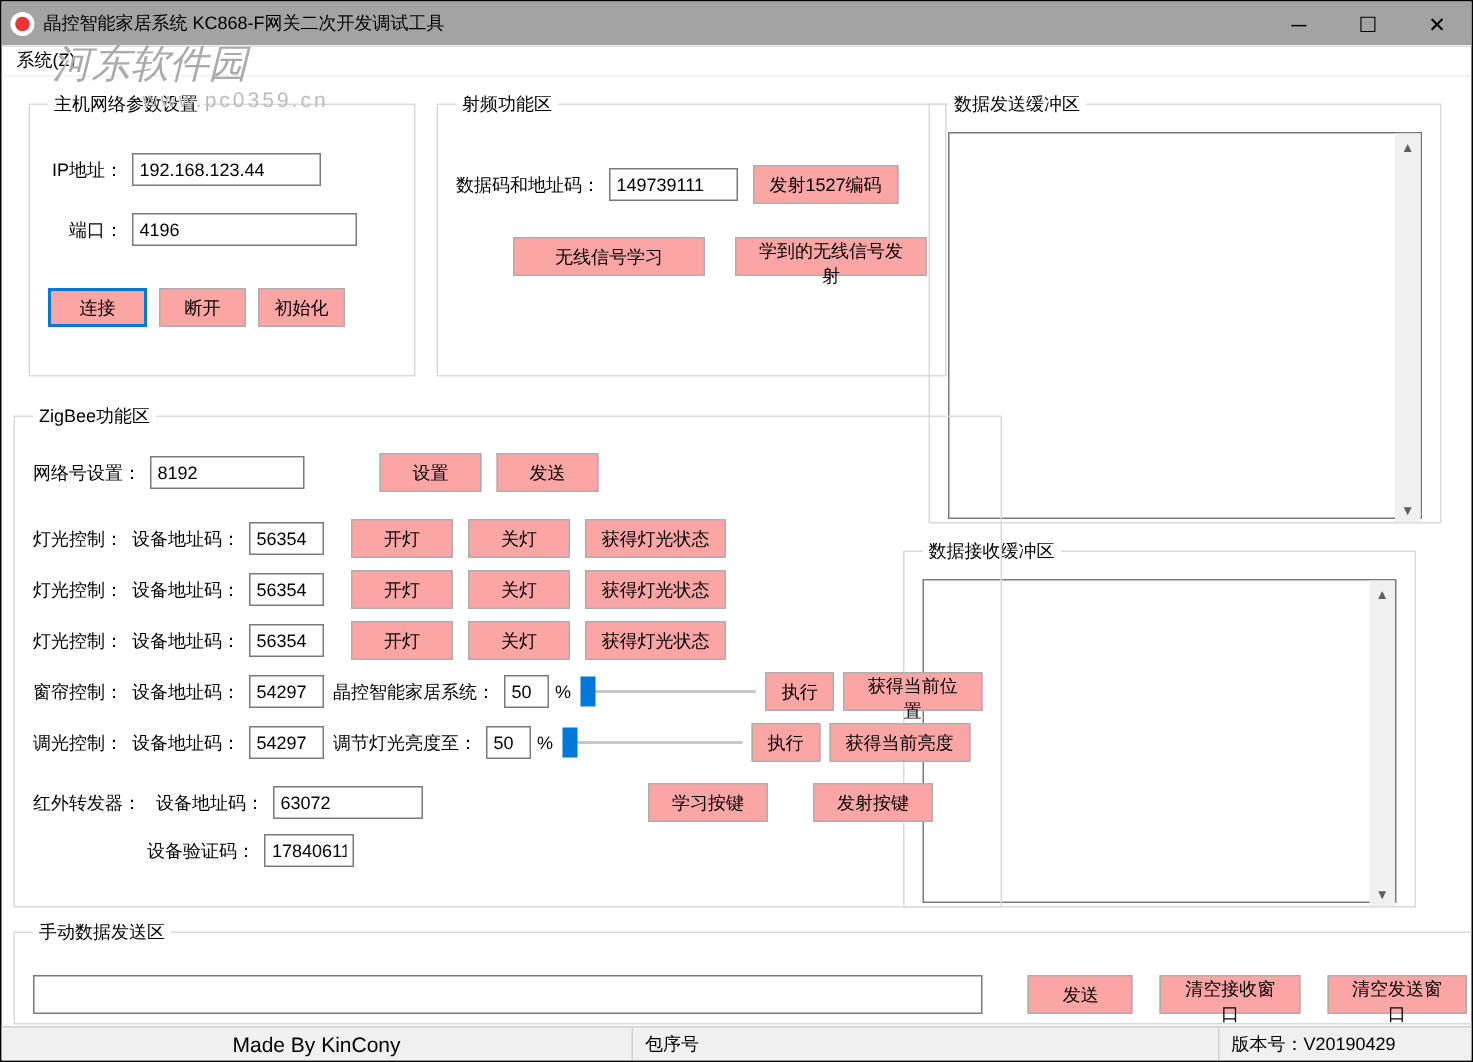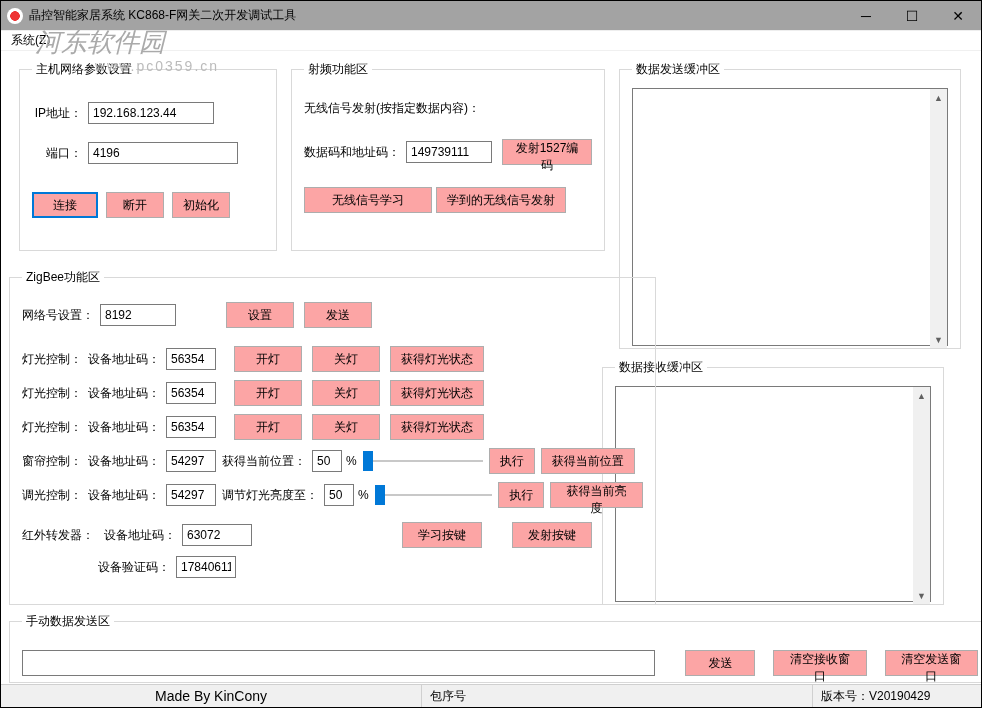--- a/index.html
+++ b/index.html
@@ -65,29 +65,26 @@
     </div>
     <div class="row" style="margin-top:28px;gap:8px;">
       <button class="primary" style="min-width:66px;">连接</button>
       <button>断开</button>
       <button>初始化</button>
     </div>
   </fieldset>
 
   <fieldset style="left:290px; top:10px; width:270px; height:190px;">
     <legend>射频功能区</legend>
-    <div class="row" style="margin-top:12px;">
-      <span class="lbl">无线信号发射(按指定数据内容)：</span>
-    </div>
     <div class="row" style="margin-top:22px;">
       <span class="lbl">数据码和地址码：</span>
       <input type="text" style="width: 86px;" value="149739111">
       <button style="margin-left:10px;min-width:90px;">发射1527编码</button>
     </div>
-    <div class="row" style="margin-top:22px;gap:4px;">
+    <div class="row" style="margin-top:22px;gap:20px;margin-left:38px;">
       <button style="min-width:128px;">无线信号学习</button>
       <button style="min-width:128px;">学到的无线信号发射</button>
     </div>
   </fieldset>
 
   <fieldset style="left:618px; top:10px; width:340px; height:288px;">
     <legend>数据发送缓冲区</legend>
     <div class="ta-wrap">
       <textarea style="width: 316px; height: 258px;"></textarea>
       <div class="scrollbar">
@@ -107,21 +104,21 @@
           <div class="arrow" style="position:absolute;bottom:0;width:100%;">▼</div>
         </div>
     </div>
   </fieldset>
 
   <fieldset style="left:8px; top:218px; width:598px; height:336px;">
     <legend>ZigBee功能区</legend>
 
     <div class="row" style="margin-top:6px;">
       <span class="lbl">网络号设置：</span>
-      <input type="text" style="width: 76px;" value="8192">
+      <input type="text" style="width: 103px;" value="8192">
       <button style="margin-left:50px;min-width:68px;">设置</button>
       <button style="margin-left:10px;min-width:68px;">发送</button>
     </div>
 
     <div class="row" style="margin-top:18px;">
       <span class="lbl">灯光控制：</span>
       <span class="lbl">设备地址码：</span>
       <input type="text" style="width: 50px;" value="56354">
       <button style="margin-left:18px;min-width:68px;">开灯</button>
       <button style="margin-left:10px;min-width:68px;">关灯</button>
@@ -141,21 +138,21 @@
       <input type="text" style="width: 50px;" value="56354">
       <button style="margin-left:18px;min-width:68px;">开灯</button>
       <button style="margin-left:10px;min-width:68px;">关灯</button>
       <button style="margin-left:10px;min-width:90px;">获得灯光状态</button>
     </div>
 
     <div class="row" style="margin-top:4px;">
       <span class="lbl">窗帘控制：</span>
       <span class="lbl">设备地址码：</span>
       <input type="text" style="width: 50px;" value="54297">
-      <span class="lbl" style="margin-left:6px;">获得当前位置：</span>
+      <span class="lbl" style="margin-left:6px;">晶控智能家居系统：</span>
       <input type="text" style="width: 30px;" value="50">
       <span class="lbl" style="margin-left:4px;">%</span>
       <div class="slider-wrap">
           <div class="slider-track"></div>
           <div class="slider-thumb"></div>
         </div>
       <button style="margin-left:6px;min-width:46px;">执行</button>
       <button style="margin-left:6px;min-width:90px;">获得当前位置</button>
     </div>
 
@@ -170,21 +167,21 @@
           <div class="slider-track"></div>
           <div class="slider-thumb"></div>
         </div>
       <button style="margin-left:6px;min-width:46px;">执行</button>
       <button style="margin-left:6px;min-width:90px;">获得当前亮度</button>
     </div>
 
     <div class="row" style="margin-top:14px;">
       <span class="lbl">红外转发器：</span>
       <span class="lbl" style="margin-left:4px;">设备地址码：</span>
-      <input type="text" style="width: 70px;" value="63072">
+      <input type="text" style="width: 100px;" value="63072">
       <button style="margin-left:150px;min-width:80px;">学习按键</button>
       <button style="margin-left:30px;min-width:80px;">发射按键</button>
     </div>
     <div class="row" style="margin-top:2px;">
       <span class="lbl" style="margin-left:76px;">设备验证码：</span>
       <input type="text" style="width: 60px;" value="1784061106">
     </div>
   </fieldset>
 
   <fieldset style="left:8px; top:562px; width:950px; height:70px;">

